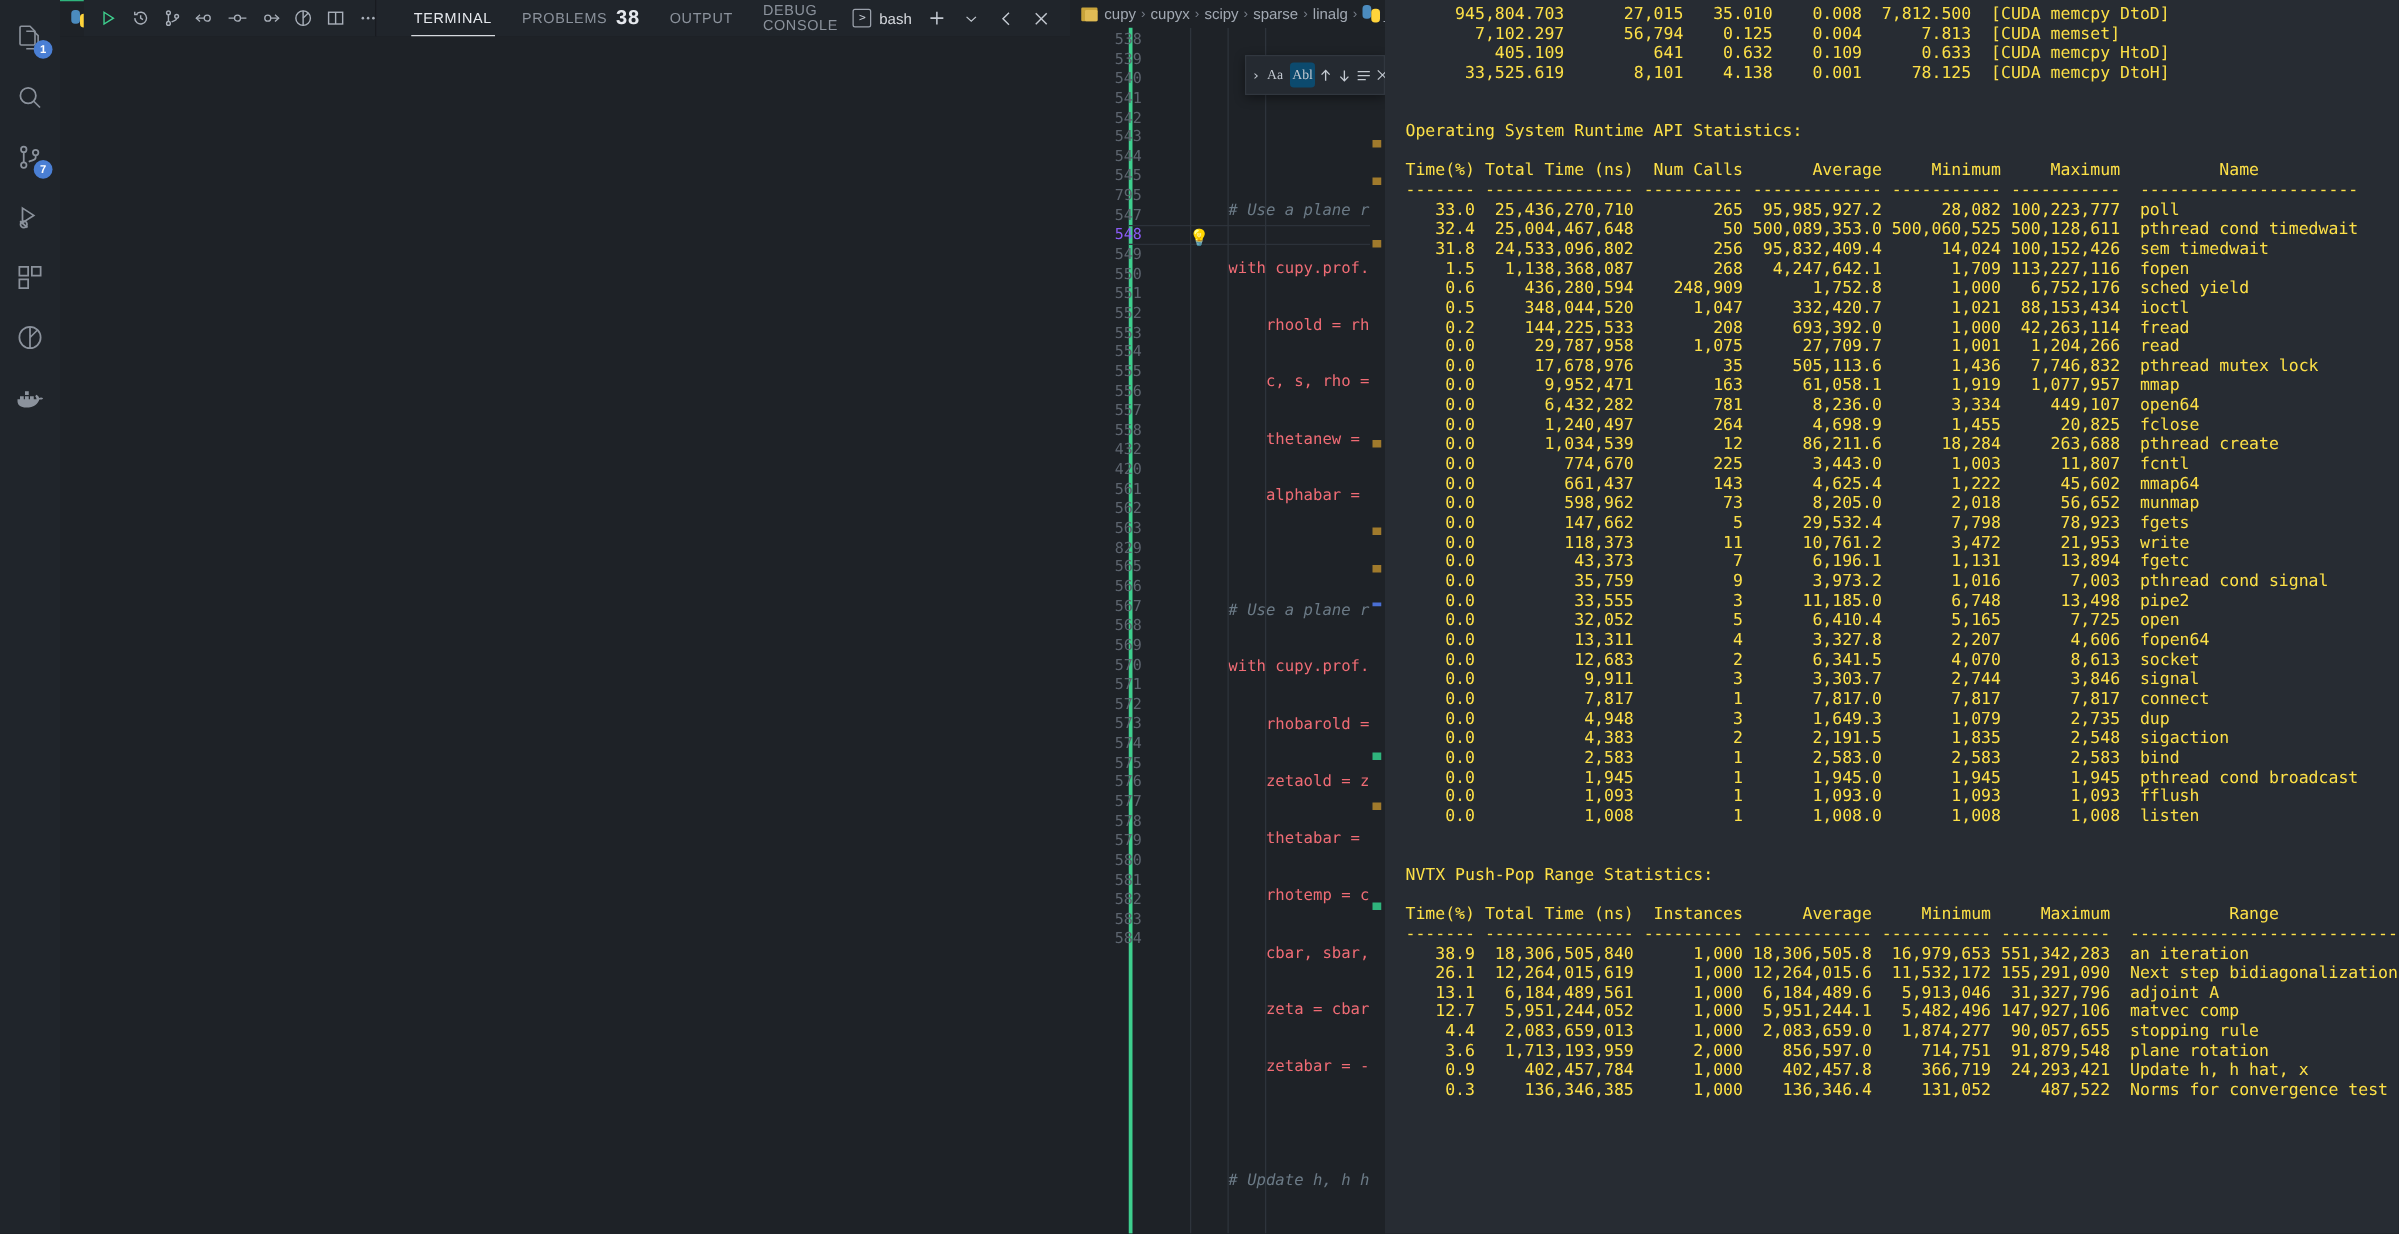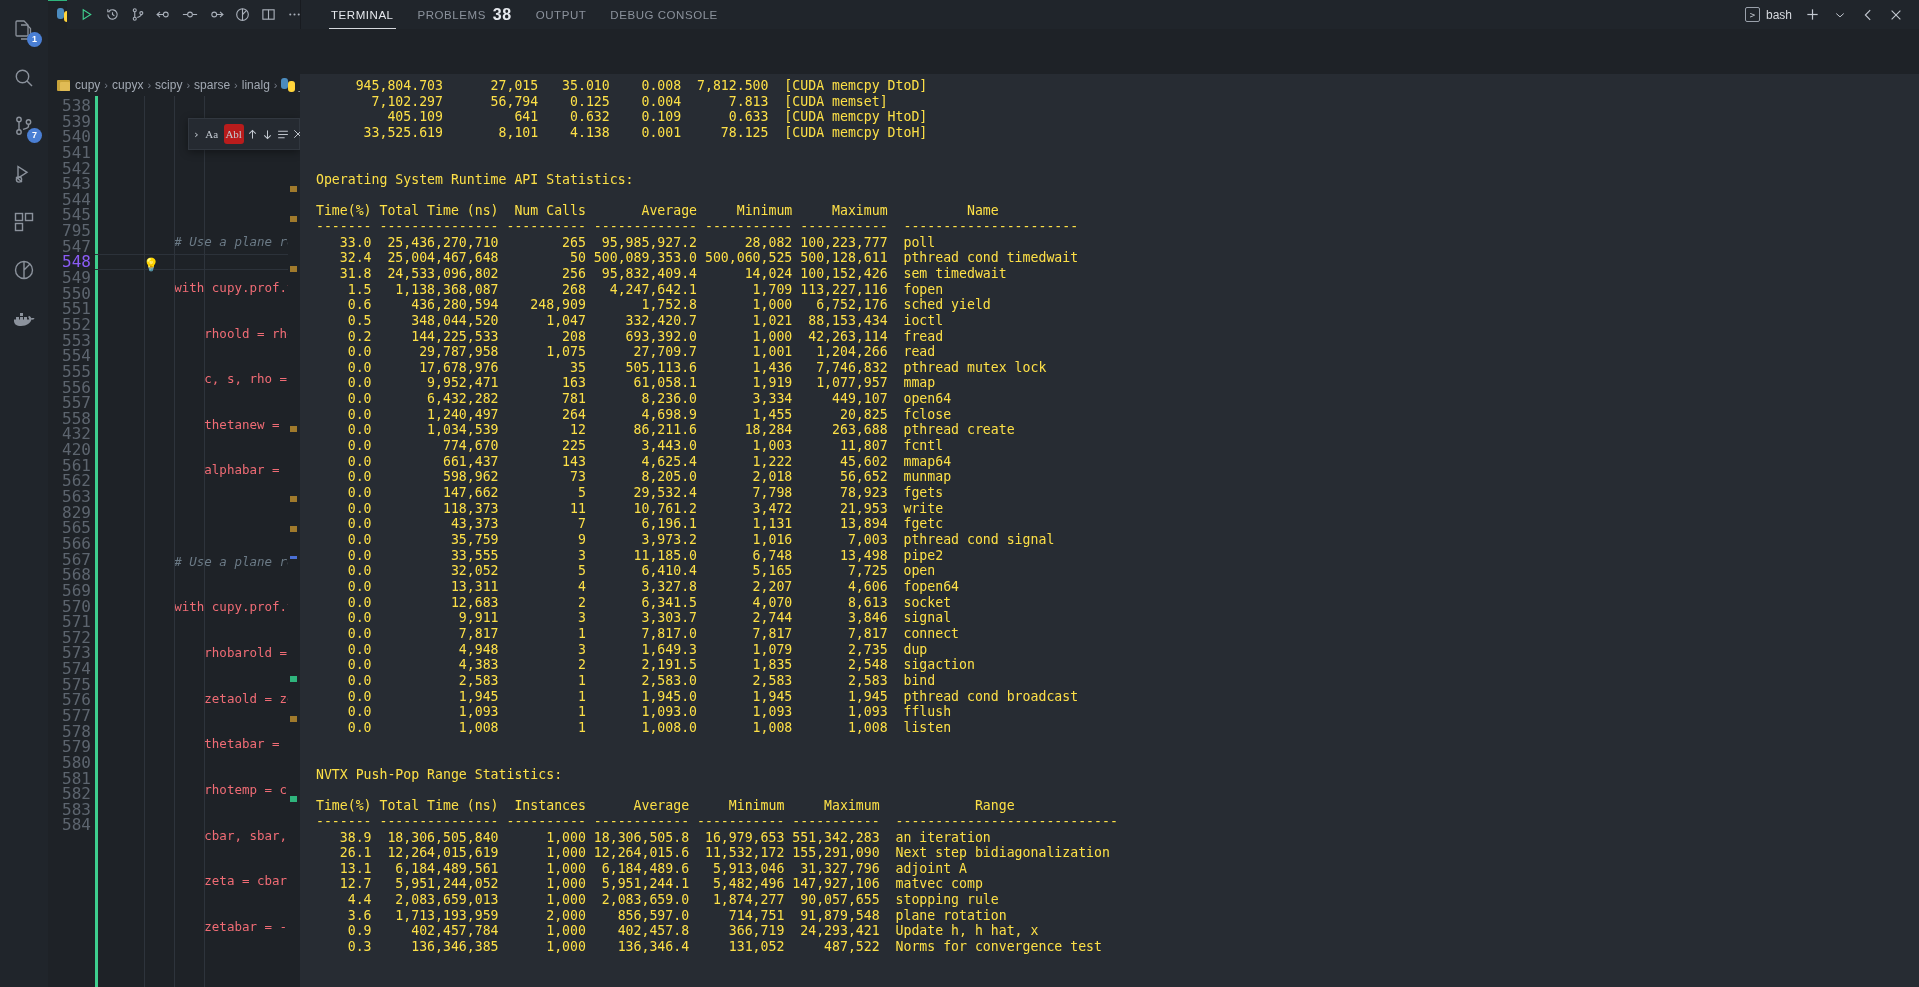--- a/index.html
+++ b/index.html
@@ -37,24 +37,23 @@
     min-width: 15px; height: 15px;
     border-radius: 8px;
     text-align: center;
     font-family: "Liberation Sans", sans-serif;
     font-weight: bold;
   }
 
   
   #main-col {
     flex: 1 1 auto;
-    display: flex; flex-direction: column;
+    display: flex; flex-direction: row;
     height: 987px;
     min-width: 0;
-    gap: 45px;
   }
 
   
   #top-strip {
     height: 29px;
     display: flex; flex-direction: row;
     background: #1e2227;
     flex: 0 0 29px;
   }
   #tabs-area {
@@ -192,23 +191,23 @@
   #code-area {
     flex: 1 1 auto;
     position: relative;
     overflow: hidden;
     display: flex;
     flex-direction: row;
   }
   #gutter {
     width: 66px; flex: 0 0 66px;
     padding-top: 2px;
-    text-align: center;
+    text-align: right;
     font-family: "DejaVu Sans Mono", monospace;
-    font-size: 16px;
+    font-size: 12px;
     color: #5d656f;
     position: relative;
   }
   #gutter .ln { height: 15.65px; line-height: 15.65px; padding-right: 9px; }
   #gutter .ln.cur { color: #8b5cf6; }
   #decor-strip {
     position: absolute; left: 47px; top: 0; bottom: 0;
     width: 3px; background: #3ecf8e;
   }
   #bulb {
@@ -264,21 +263,21 @@
   }
   .fw-toggle {
     min-width: 20px; height: 20px;
     display: flex; align-items: center; justify-content: center;
     color: #c3c9d1;
     font-size: 11px;
     font-family: "Liberation Serif", serif;
     border-radius: 3px;
     padding: 0 3px;
   }
-  .fw-toggle.on { background: #b91c1c; }
+  .fw-toggle.on { background: #0c4a6e; }
   .fw-input {
     flex: 1 1 auto;
     min-width: 0;
     height: 22px;
     color: #d6d9de;
     font-size: 12px;
     font-family: "DejaVu Sans Mono", monospace;
     line-height: 22px;
     overflow: hidden;
     white-space: nowrap;

